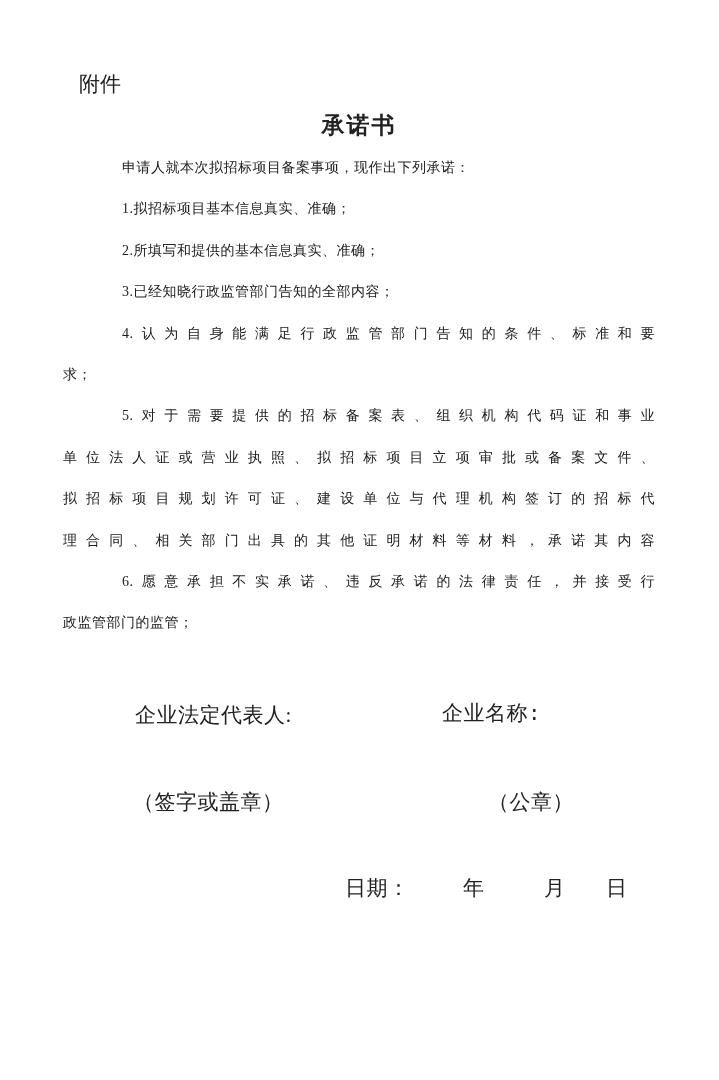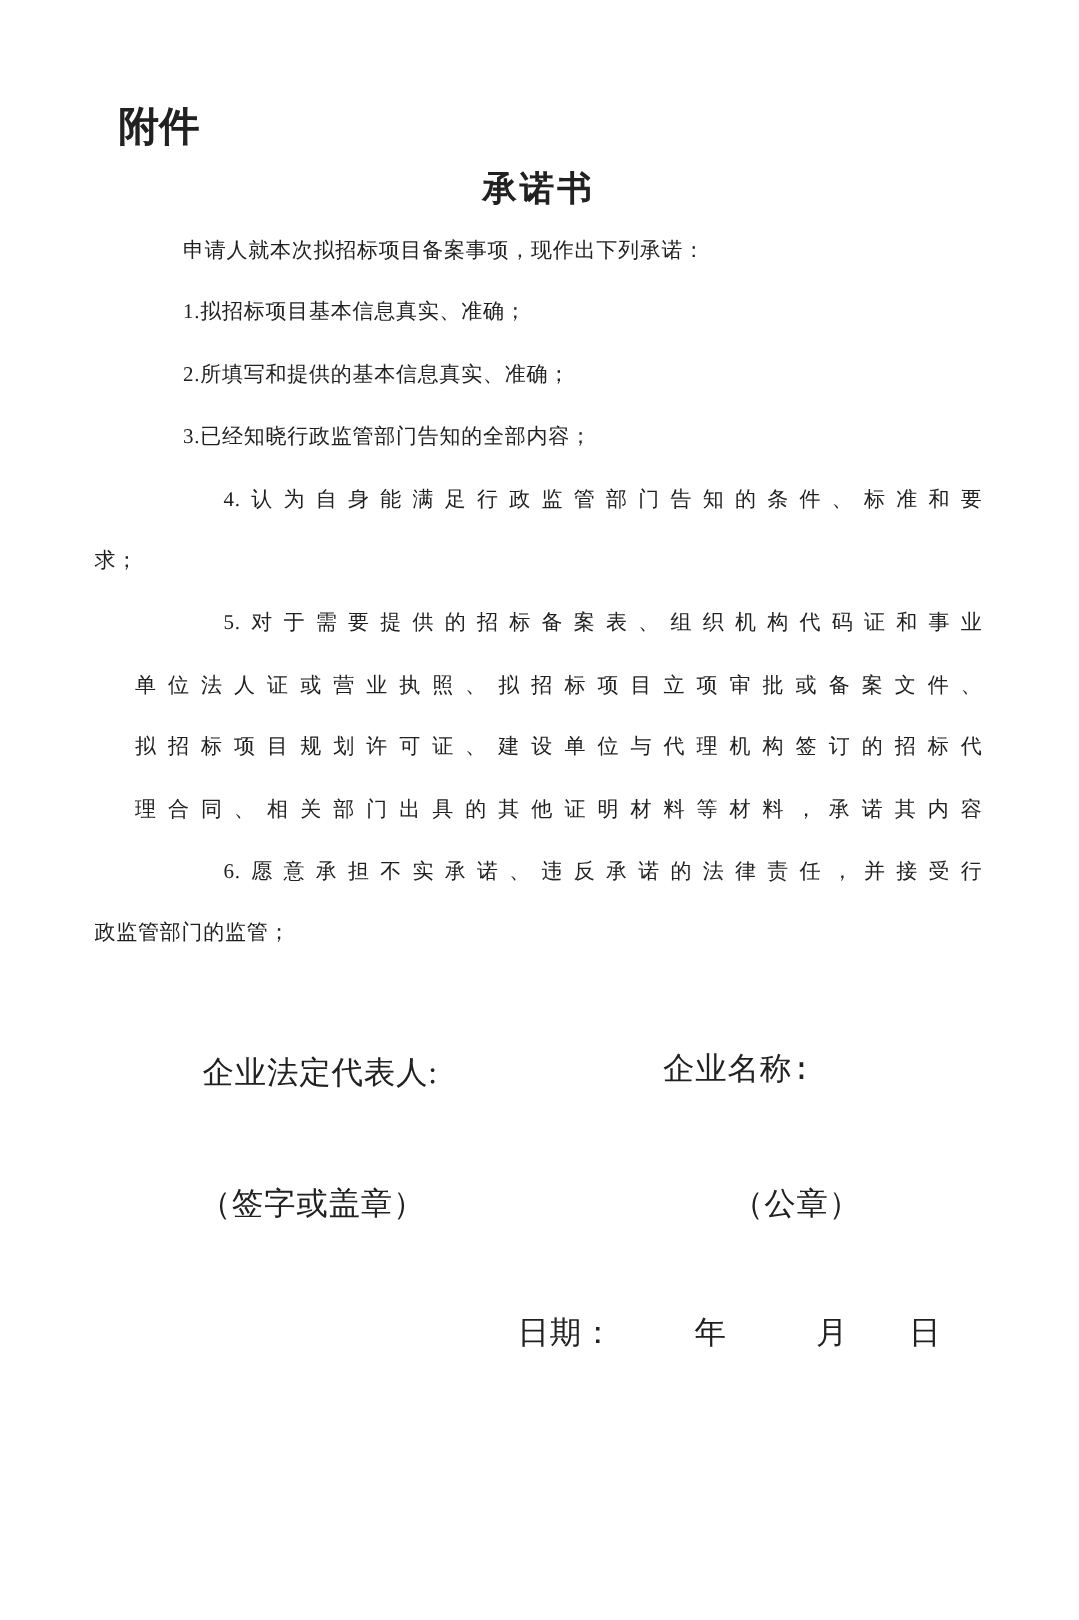--- a/index.html
+++ b/index.html
@@ -11,23 +11,22 @@
     margin: 0 auto;
     background: #ffffff;
     color: #212121;
     font-family: "Liberation Serif", "DejaVu Serif", serif;
     padding: 0 64px 0 63px;
     overflow: hidden;
   }
   .attachment {
     margin-top: 73px;
     padding-left: 16px;
-    font-size: 27px;
+    font-size: 21px;
     line-height: 23px;
-    font-weight: bold;
   }
   .title {
     margin-top: 17px;
     font-size: 23px;
     font-weight: bold;
     text-align: center;
     line-height: 25px;
     letter-spacing: 2px;
   }
   .body {
@@ -39,21 +38,20 @@
     line-height: 41.4px;
     overflow: hidden;
     white-space: nowrap;
     letter-spacing: 0.5px;
   }
   .line.indent { padding-left: 59px; }
   .line.fill {
     white-space: normal;
     text-align: justify;
     text-align-last: justify;
-    margin-left: 27px;
   }
   .sig-row, .seal-row, .date-row {
     position: relative;
     height: 24px;
     font-size: 21px;
     line-height: 24px;
   }
   .sig-row  { margin-top: 59px; }
   .seal-row { margin-top: 63px; }
   .date-row { margin-top: 62px; }

